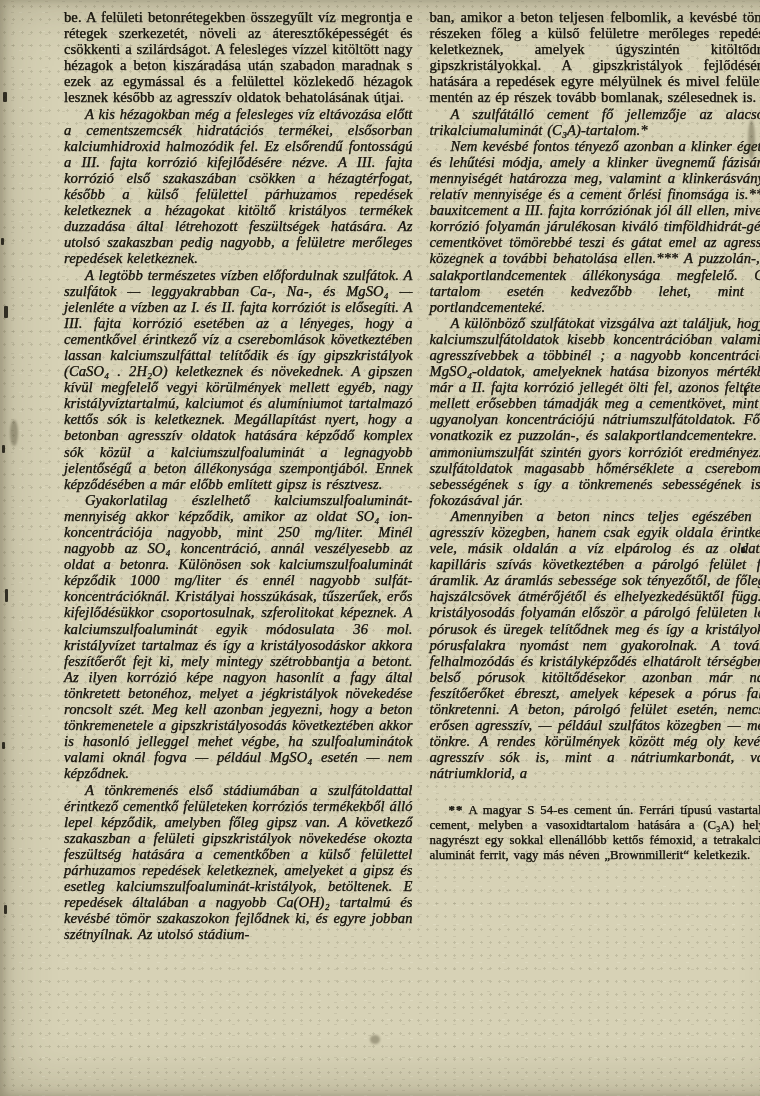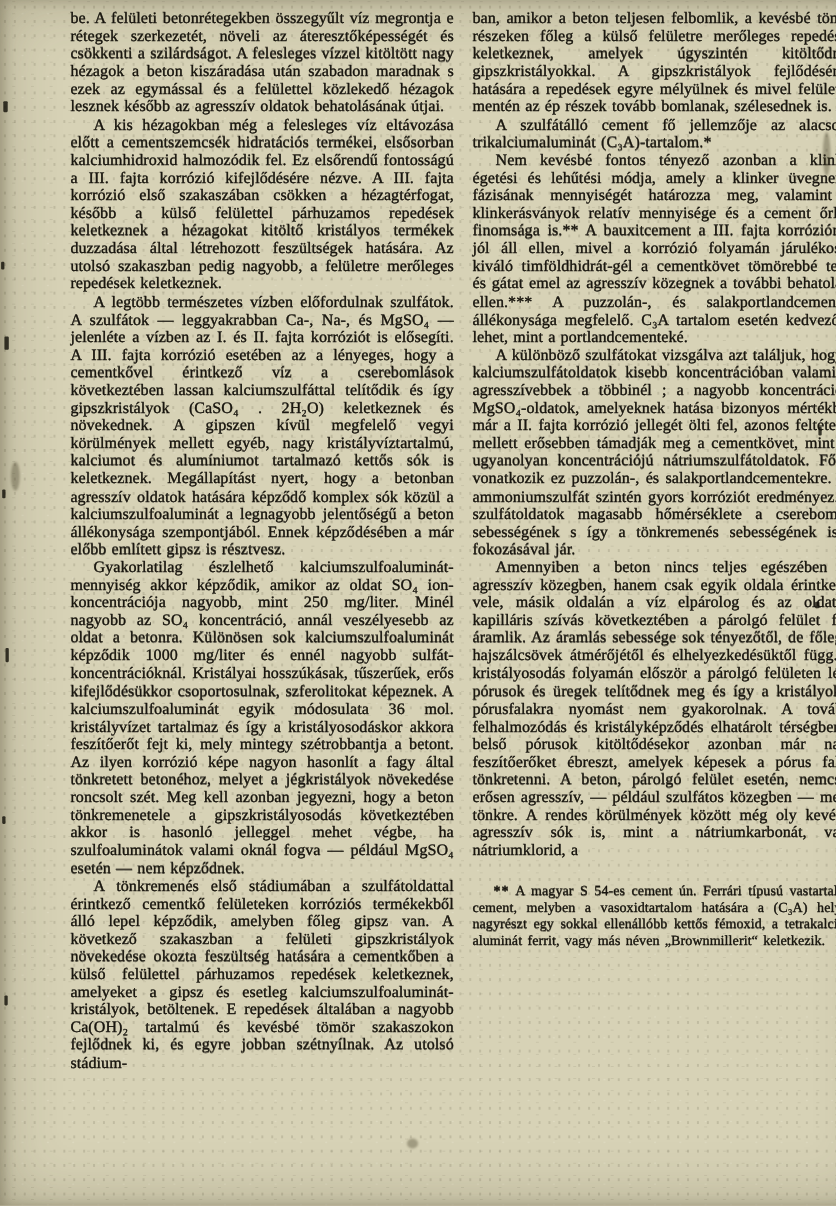--- a/index.html
+++ b/index.html
@@ -38,21 +38,21 @@
     margin: 0;
     text-align: justify;
     font-size: 14.5px;
     line-height: 16.1px;
     color: var(--ink);
     letter-spacing: 0.1px;
     word-spacing: 1px;
     -webkit-text-stroke: 0.25px;
     text-shadow: 0.2px 0.2px 0 rgba(26,23,16,0.55);
   }
-  .col p.indent { text-indent: 1.45em; }
+  .col p.indent { text-indent: 1.45em; font-style: italic; }
   .footnotes { margin-top: 21px; }
   .footnotes p {
     font-size: 12.7px;
     line-height: 15.1px;
     text-indent: 1.5em;
     word-spacing: 1.5px;
   }
   .footnotes p + p { margin-top: 6px; }
   .fn-marker { font-weight: bold; letter-spacing: 1px; }
   .speck {

